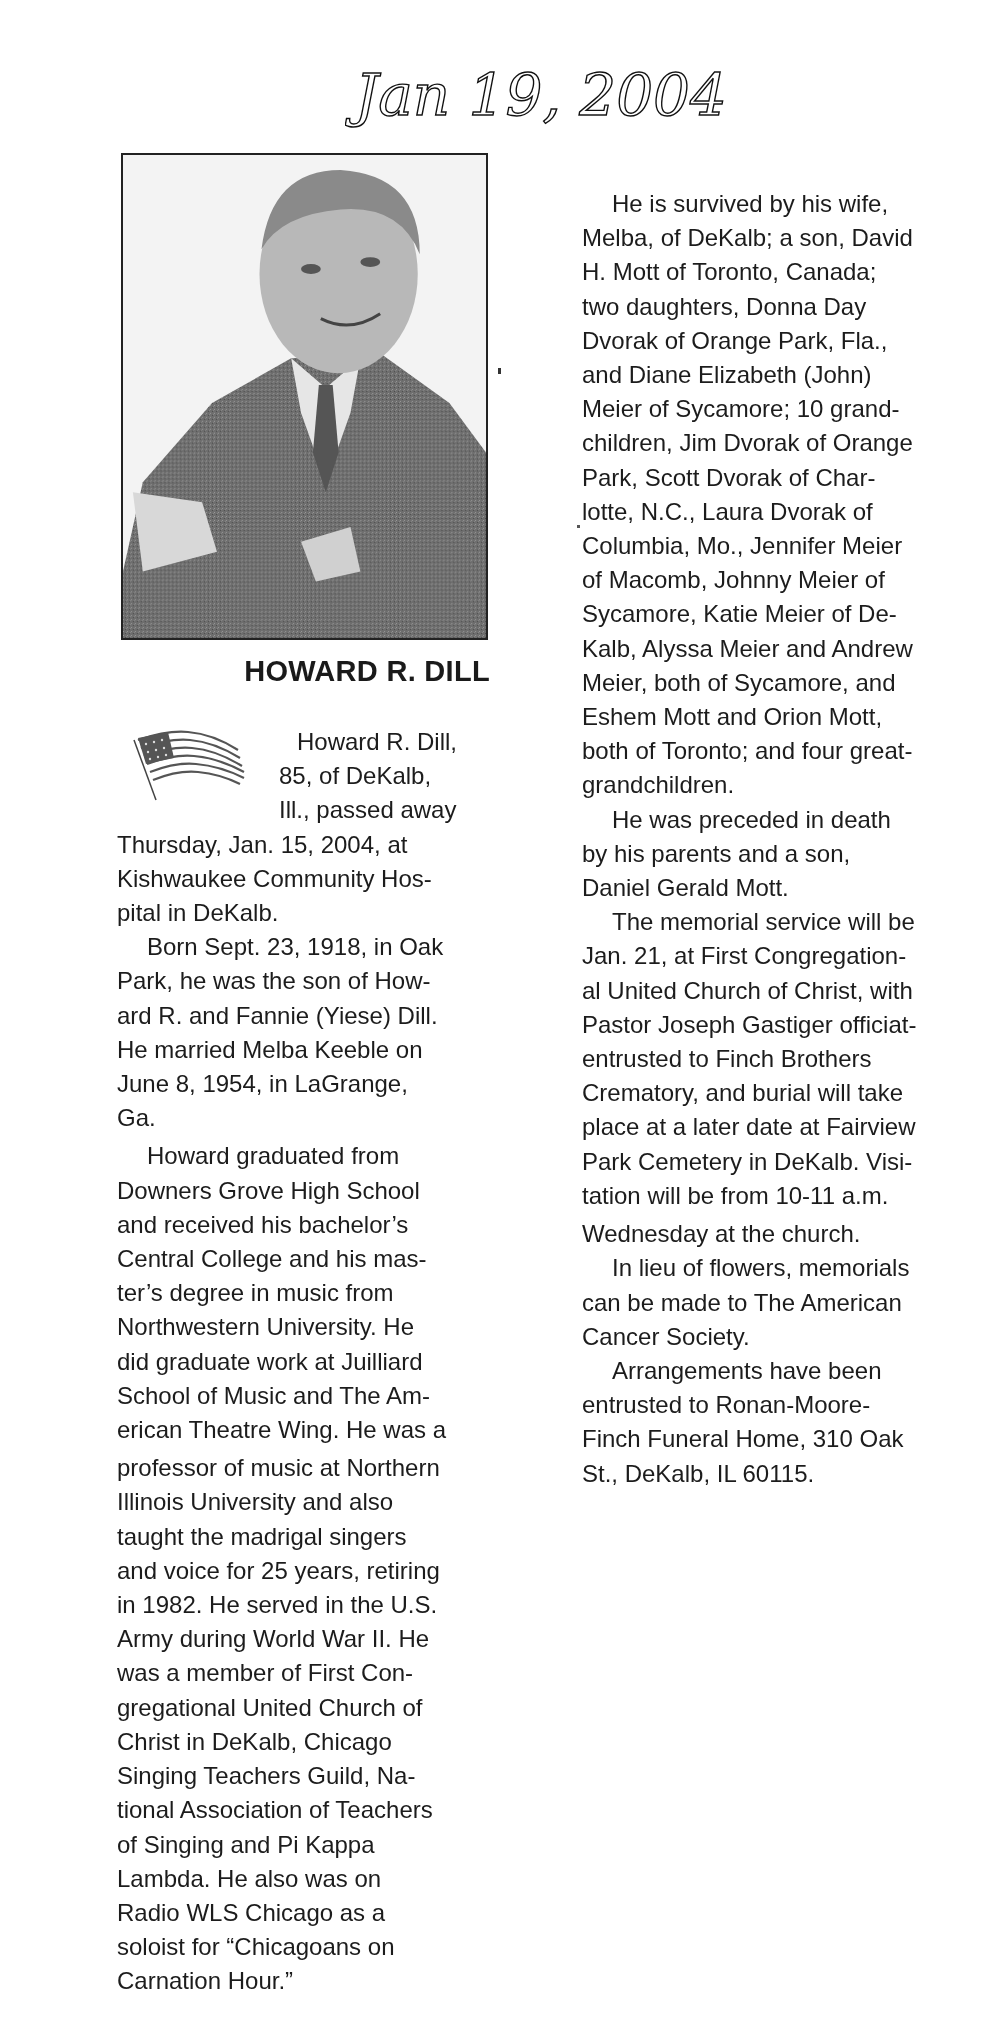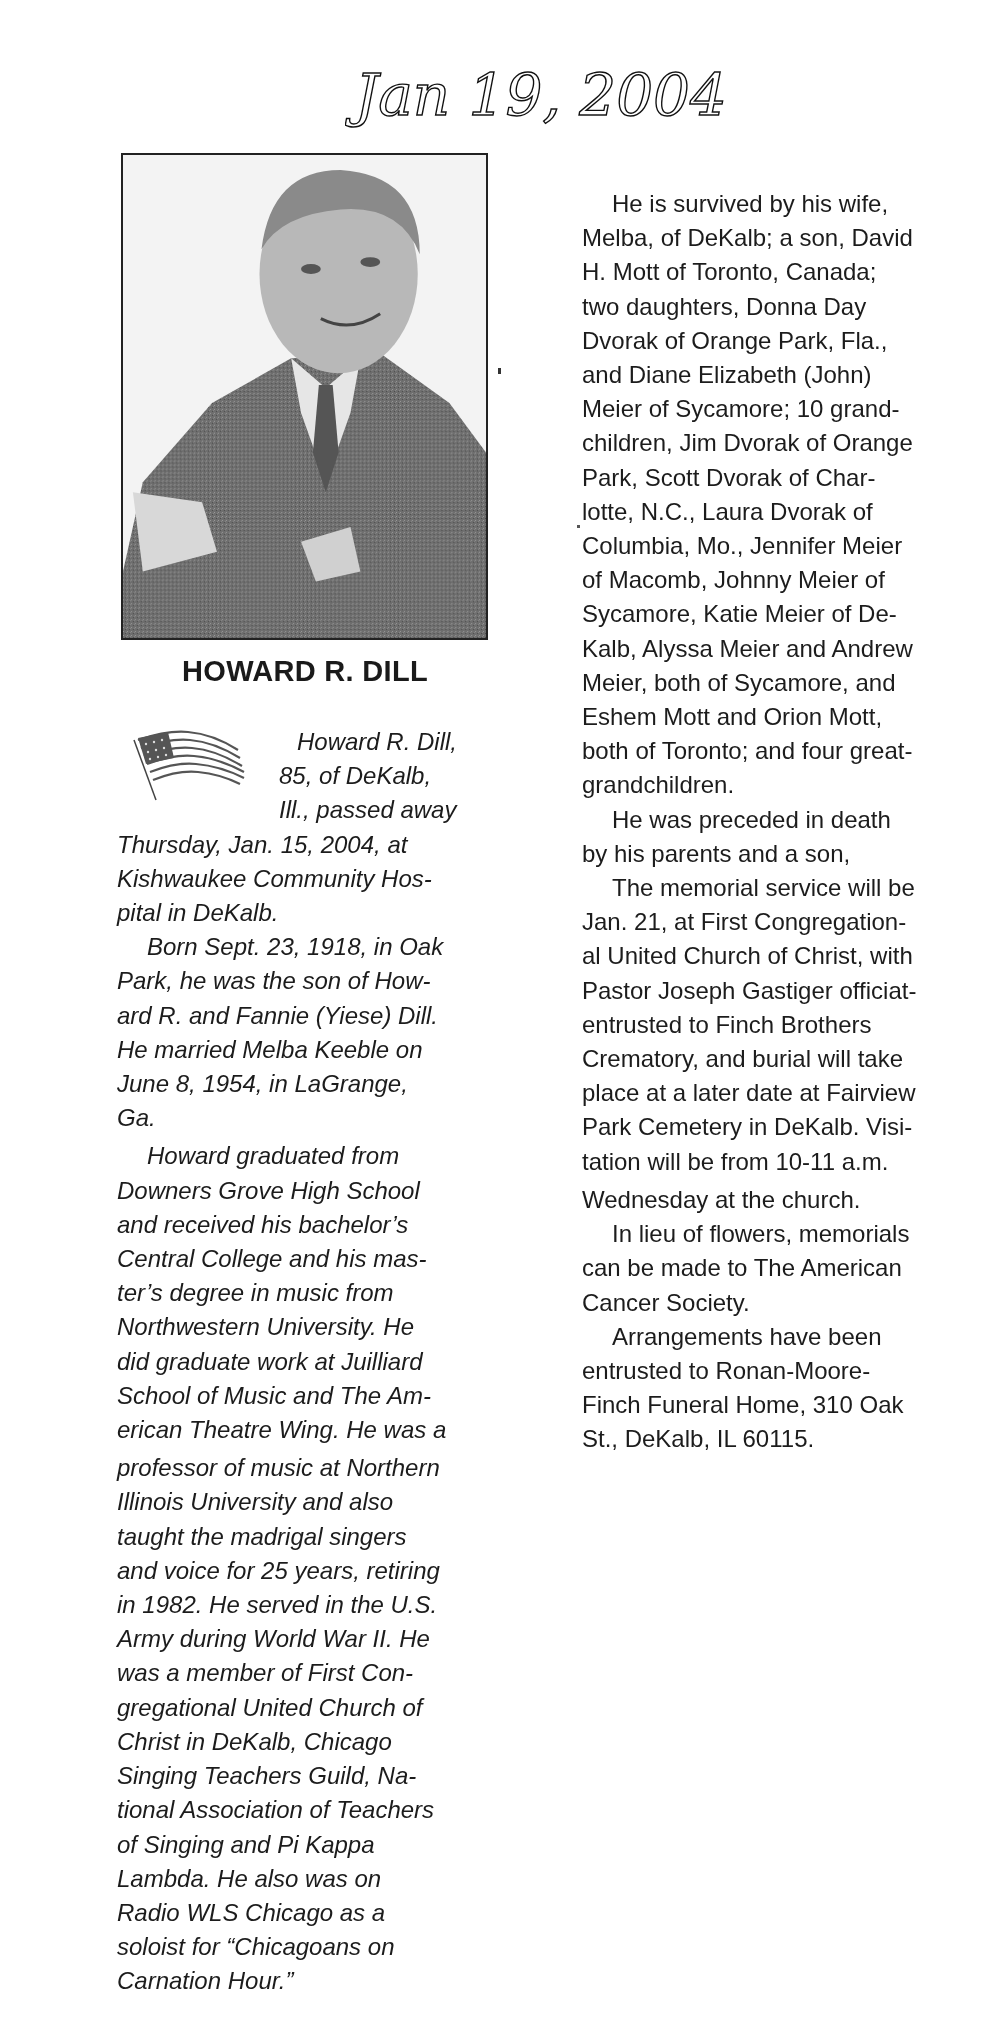--- a/index.html
+++ b/index.html
@@ -5,24 +5,24 @@
   html, body { margin: 0; padding: 0; background: #ffffff; }
   body { width: 1005px; height: 2040px; position: relative; overflow: hidden;
          font-family: "Liberation Sans", sans-serif; color: #1a1a1a; }
   .handwritten { position: absolute; left: 345px; top: 40px; width: 420px; height: 110px; text-align: right; }
   .handwritten svg { width: 100%; height: 100%; }
   .photo { position: absolute; left: 121px; top: 153px; width: 367px; height: 487px;
            border: 2px solid #222; box-sizing: border-box; background: #f4f4f4; overflow: hidden; }
   .photo svg { width: 100%; height: 100%; display: block; }
   .stray-mark { position: absolute; left: 498px; top: 368px; width: 3px; height: 6px; background: #333; }
   .stray-mark2 { position: absolute; left: 577px; top: 525px; width: 3px; height: 3px; background: #555; }
-  .headline { position: absolute; left: 120px; top: 655px; width: 370px; text-align: center;
+  .headline { position: absolute; left: 120px; top: 655px; width: 370px; text-align: right;
               font-weight: bold; font-size: 29px; letter-spacing: 0.3px; color: #1a1a1a; }
   .col { position: absolute; font-size: 24px; line-height: 34.2px; color: #1c1c1c; margin-top: 25px; }
-  .col-left { left: 117px; top: 700px; width: 390px; font-style: italic; }
+  .col-left { left: 117px; top: 700px; width: 390px; }
   .col-right { left: 582px; top: 162px; width: 400px; }
   .col p { margin: 0; }
   .line { display: block; white-space: nowrap; }
   .flag { position: absolute; left: 128px; top: 710px; width: 120px; height: 92px; }
 </style>
 </head>
 <body>
 
 <div class="handwritten">
   <svg viewBox="0 0 420 110">
@@ -151,20 +151,21 @@
     <span class="line">Sycamore, Katie Meier of De-</span>
     <span class="line">Kalb, Alyssa Meier and Andrew</span>
     <span class="line">Meier, both of Sycamore, and</span>
     <span class="line">Eshem Mott and Orion Mott,</span>
     <span class="line">both of Toronto; and four great-</span>
     <span class="line">grandchildren.</span>
   </p>
   <p>
     <span class="line" style="padding-left:30px">He was preceded in death</span>
     <span class="line">by his parents and a son,</span>
+    <span class="line">Daniel Gerald Mott.</span>
   </p>
   <p>
     <span class="line" style="padding-left:30px">The memorial service will be</span>
     <span class="line">Jan. 21, at First Congregation-</span>
     <span class="line">al United Church of Christ, with</span>
     <span class="line">Pastor Joseph Gastiger officiat-</span>
     <span class="line">entrusted to Finch Brothers</span>
     <span class="line">Crematory, and burial will take</span>
     <span class="line">place at a later date at Fairview</span>
     <span class="line">Park Cemetery in DeKalb. Visi-</span>

